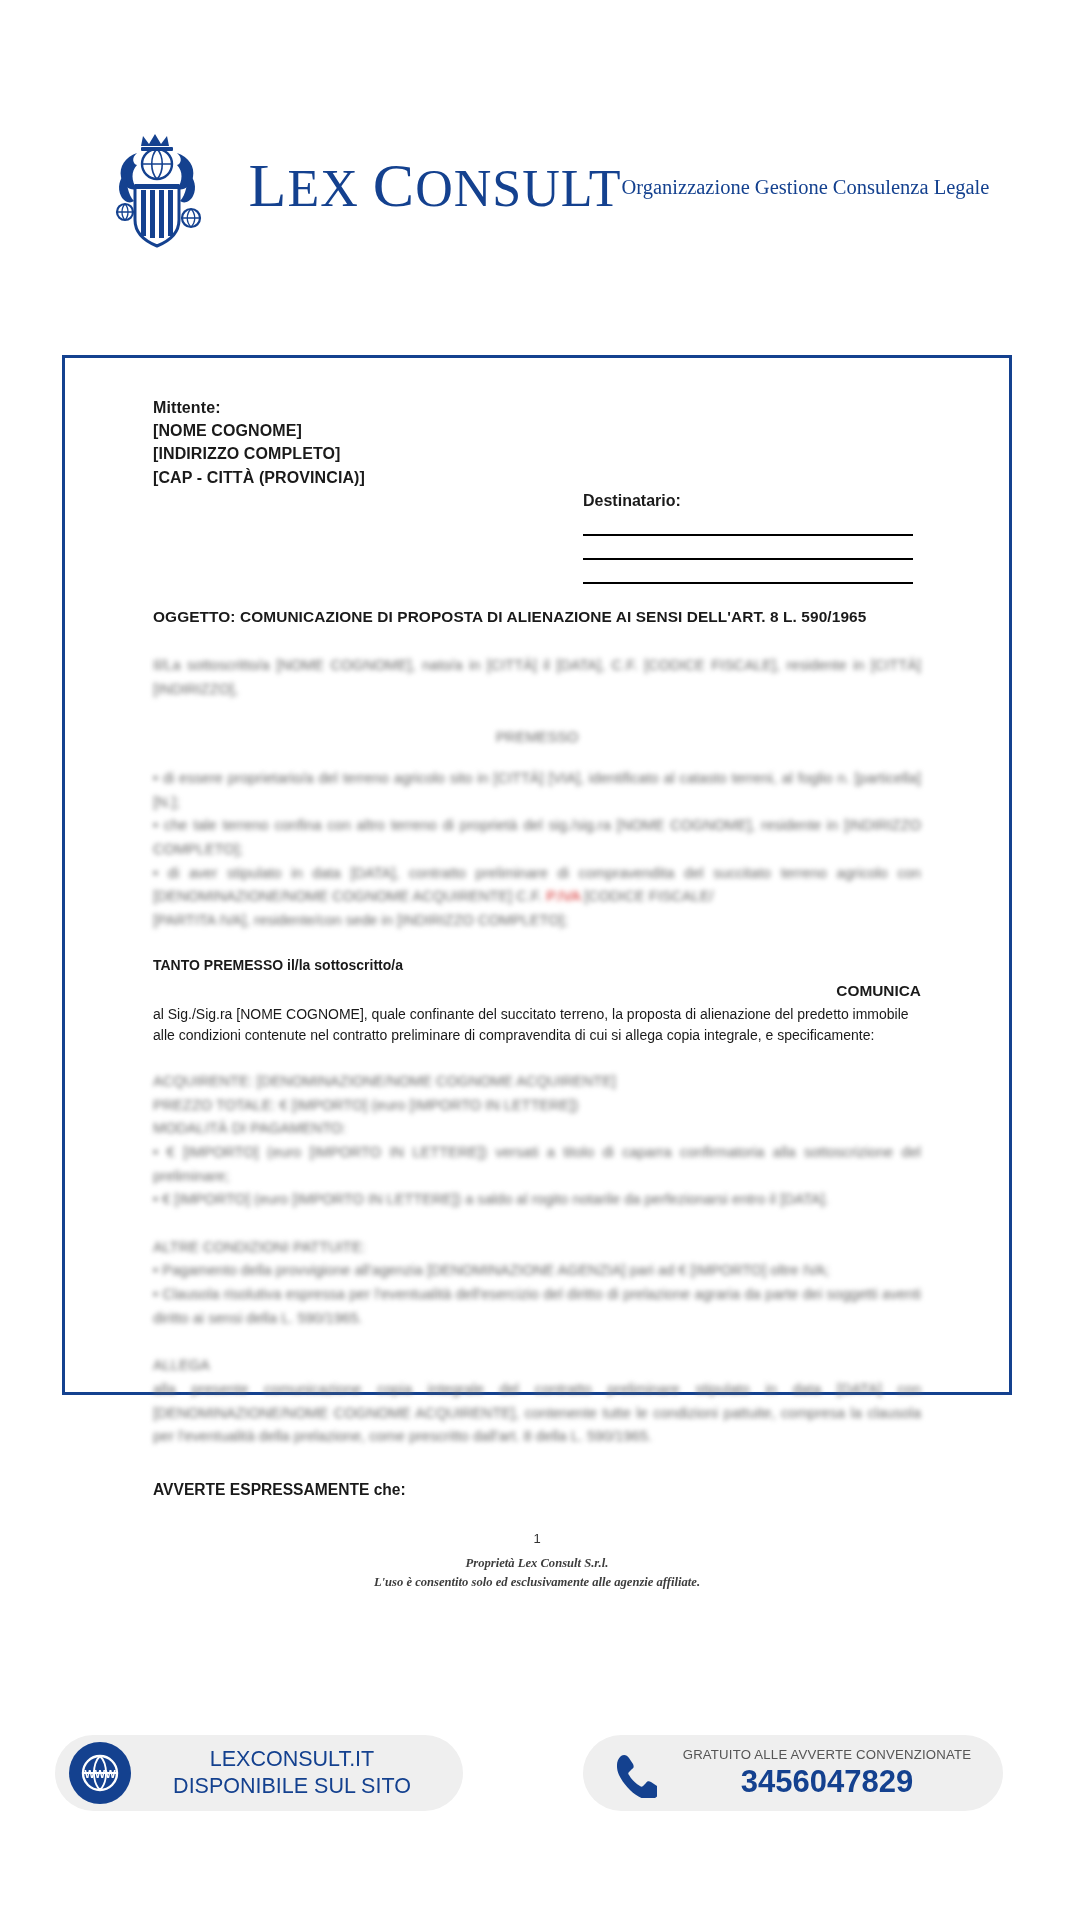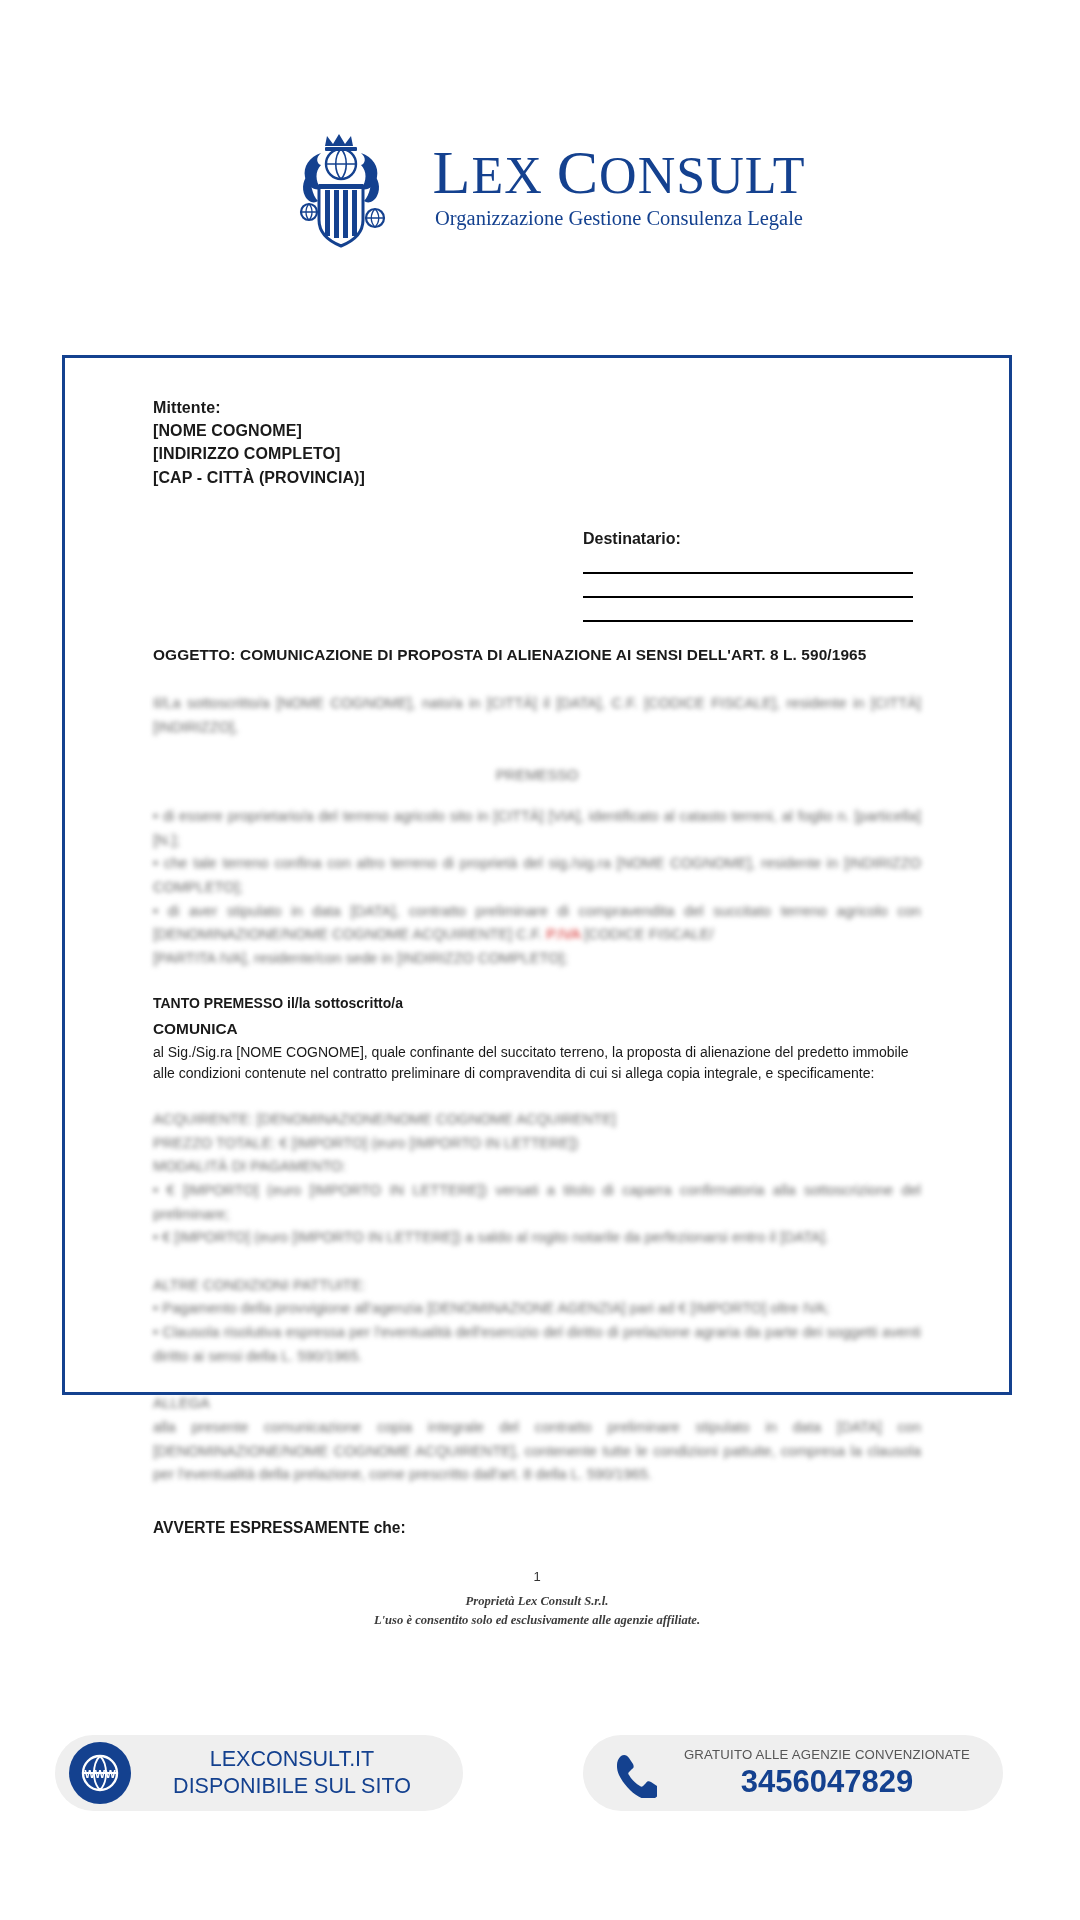--- a/index.html
+++ b/index.html
@@ -31,21 +31,21 @@
   }
   .crest {
     width: 140px;
     height: 130px;
     position: relative;
   }
   .crest svg { display: block; }
 
   .brand-text {
     display: flex;
-    flex-direction: column;
+    flex-direction: row;
     align-items: center;
   }
   .brand-name {
     font-family: "Liberation Serif", serif;
     color: #14418f;
     font-size: 52px;
     letter-spacing: 1px;
     line-height: 1;
     white-space: nowrap;
   }
@@ -72,21 +72,20 @@
   .sheet-inner {
     padding: 30px 88px 0 88px;
     font-size: 15.5px;
     line-height: 1.45;
   }
 
   .sender-block { margin-top: 8px; }
   .sender-block div { font-weight: bold; font-size: 16px; letter-spacing: .1px; }
 
   .dest-block {
-    margin-top: 38px;
     margin-left: 430px;
     width: 330px;
   }
   .dest-label { font-weight: bold; font-size: 16px; margin-bottom: 22px; }
   .dest-line {
     border-bottom: 2px solid #000;
     height: 0;
     margin-bottom: 22px;
   }
 
@@ -114,21 +113,21 @@
   .b3 { margin-top: 18px; }
 
   .clear-para {
     font-size: 14px;
     line-height: 1.5;
     margin-top: 22px;
   }
   .bold { font-weight: bold; }
 
   .comunica {
-    text-align: left;
+    text-align: right;
     font-weight: bold;
     font-size: 15.4px;
     margin-top: 4px;
   }
 
   .avverte {
     font-weight: bold;
     font-size: 15.6px;
     margin-top: 30px;
   }
@@ -334,18 +333,18 @@
     </div>
   </div>
 
   <div class="pill pill-phone">
     <div class="phone-badge">
       <svg width="50" height="50" viewBox="0 0 50 50" xmlns="http://www.w3.org/2000/svg">
         <path d="M14 8 c3 -2 6 -1 8 2 l4 6 c1 2 1 4 -1 5 l-3 3 c-1 1 -1 2 0 3 c3 5 6 8 11 11 c1 1 2 1 3 0 l3 -3 c1 -2 3 -2 5 -1 l6 4 c3 2 4 5 2 8 c-3 5 -9 7 -15 5 C28 48 18 39 12 27 C9 20 9 12 14 8z" fill="#14418f"></path>
       </svg>
     </div>
     <div class="phone-text">
-      <div class="phone-small">GRATUITO ALLE AGENZIE CONVENZIONATE</div>
+      <div class="phone-small">GRATUITO ALLE AVVERTE CONVENZIONATE</div>
       <div class="phone-number">3456047829</div>
     </div>
   </div>
 
 </div>
 
 </body></html>

